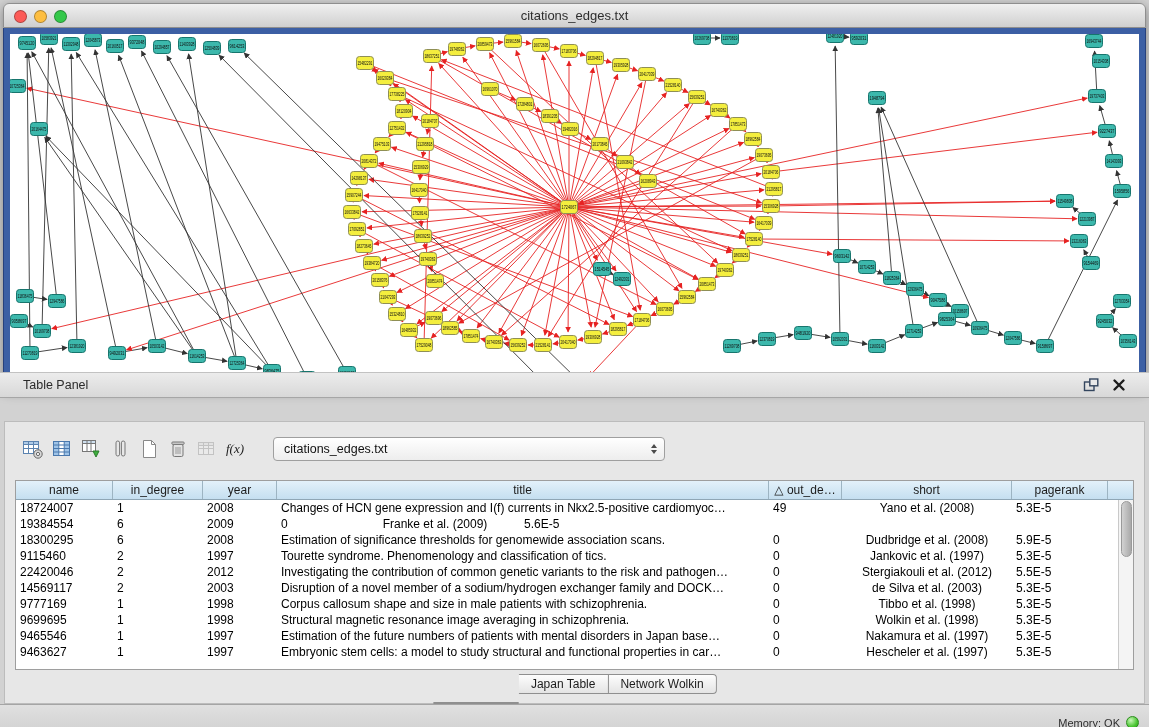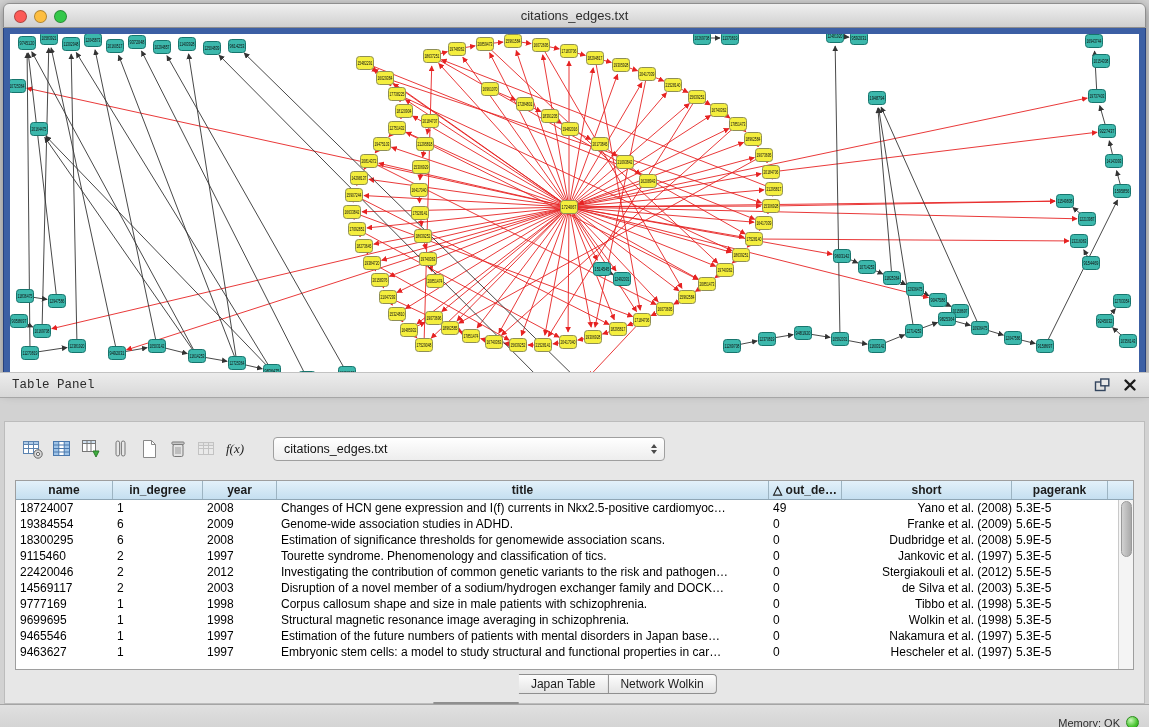--- a/index.html
+++ b/index.html
@@ -9,45 +9,45 @@
   
   .net-window{position:absolute;top:3px;left:3px;right:3px;height:386px;border-radius:6px 6px 4px 4px;box-shadow:0 3px 12px rgba(0,0,0,.4);}
   .titlebar{height:25px;background:linear-gradient(#f0f0f0,#cfcfcf);border:1px solid #8e8e8e;border-radius:6px 6px 0 0;position:relative;}
   .lights{position:absolute;left:10px;top:6px;display:flex;gap:7px;}
   .light{width:13px;height:13px;border-radius:50%;border:1px solid rgba(0,0,0,.3);}
   .win-title{text-align:center;line-height:24px;font-size:13px;color:#2e2e2e;}
   .net-frame{position:absolute;top:25px;left:0;right:0;bottom:0;background:#3c5fa4;border:1px solid #26407c;border-top:none;padding:6px;border-radius:0 0 4px 4px;}
   svg.net-canvas{display:block;width:100%;height:100%;background:#fff;}
 
   
-  .panel-header{position:absolute;top:372px;left:0;width:100%;height:26px;background:linear-gradient(#ececec,#d8d8d8);border-top:1px solid #c2c2c2;border-bottom:1px solid #a6a6a6;display:flex;align-items:center;padding:0 12px;font-family:Liberation Mono, monospace;}
+  .panel-header{position:absolute;top:372px;left:0;width:100%;height:26px;background:linear-gradient(#ececec,#d8d8d8);border-top:1px solid #c2c2c2;border-bottom:1px solid #a6a6a6;display:flex;align-items:center;padding:0 23px;}
   .panel-title{font-size:12.5px;color:#2b2b2b;}
   .panel-actions{margin-left:auto;display:flex;gap:13px;align-items:center;}
   .panel-actions .pa{display:inline-flex;}
 
   
   .panel-body{position:absolute;top:421px;left:4px;right:4px;height:283px;background:#e7e7e7;border:1px solid #bcbcbc;}
   .toolbar{position:absolute;top:12px;left:14px;right:14px;height:30px;display:flex;align-items:center;gap:2px;}
   .tb-icon{display:inline-flex;align-items:center;justify-content:center;width:27px;height:27px;}
   .dropdown{position:relative;margin-left:22px;width:392px;height:24px;background:linear-gradient(#ffffff,#ededed);border:1px solid #9f9f9f;border-radius:4px;}
   .dd-label{line-height:22px;padding-left:10px;font-size:12.5px;color:#111;}
   .dd-arrows{position:absolute;right:7px;top:50%;transform:translateY(-50%);display:flex;flex-direction:column;gap:2px;}
   .dd-arrows i{display:block;width:0;height:0;border-left:3.5px solid transparent;border-right:3.5px solid transparent;}
   .dd-arrows i.up{border-bottom:4.5px solid #4a4a4a;}
   .dd-arrows i.down{border-top:4.5px solid #4a4a4a;}
 
   
   .table-wrap{position:absolute;top:58px;left:10px;right:10px;height:190px;background:#fff;border:1px solid #9e9e9e;}
   .thead{display:flex;height:19px;background:linear-gradient(#e3f1fa,#c5dff0);border-bottom:1px solid #8fa6b5;}
-  .th{font-size:12px;color:#1c1c1c;text-align:center;line-height:18px;border-right:1px solid #9db4c2;overflow:hidden;white-space:nowrap;font-weight:bold;}
+  .th{font-size:12px;color:#1c1c1c;text-align:center;line-height:18px;border-right:1px solid #9db4c2;overflow:hidden;white-space:nowrap;}
   .th.fill{flex:1;border-right:none;}
   .tbody{position:absolute;top:19px;left:0;right:15px;bottom:0;overflow:hidden;}
   .tr{display:flex;height:16px;}
   .td{font-size:12px;color:#000;line-height:16px;white-space:nowrap;overflow:hidden;padding-left:4px;}
-  .td.al-center{text-align:right;padding-left:0;}
+  .td.al-center{text-align:center;padding-left:0;}
   .c0{width:97px}.c1{width:90px}.c2{width:74px}.c3{width:492px}.c4{width:73px}.c5{width:170px}.c6{width:96px}
   .vscroll{position:absolute;top:19px;right:0;bottom:0;width:15px;background:#f4f4f4;border-left:1px solid #c9c9c9;}
   .vthumb{position:absolute;top:1px;left:1.5px;width:11px;height:56px;border-radius:6px;background:linear-gradient(90deg,#d2d2d2,#a9a9a9);border:1px solid #9a9a9a;}
 
   
   .tabs{position:absolute;bottom:9px;left:50%;transform:translateX(-50%);display:flex;height:20px;}
   .tab{font-size:12px;line-height:18px;padding:0 12px;border:1px solid #8f8f8f;border-left:none;background:linear-gradient(#fdfdfd,#e4e4e4);color:#1c1c1c;white-space:nowrap;}
   .tab:first-child{border-left:1px solid #8f8f8f;border-radius:4px 0 0 4px;margin-top:28px;}
   .tab:last-child{border-radius:0 4px 4px 0;}
   .tab.active{background:linear-gradient(#7e7e7e,#5e5e5e);color:#fff;}
@@ -936,21 +936,20 @@
           <div class="td c2">2008</div>
           <div class="td c3">Changes of HCN gene expression and I(f) currents in Nkx2.5-positive cardiomyoc…</div>
           <div class="td c4">49</div>
           <div class="td c5 al-center">Yano et al. (2008)</div>
           <div class="td c6">5.3E-5</div>
         </div>
         <div class="tr">
           <div class="td c0">19384554</div>
           <div class="td c1">6</div>
           <div class="td c2">2009</div>
-          <div class="td c3">Genome-wide association studies in ADHD.</div>
           <div class="td c4">0</div>
           <div class="td c5 al-center">Franke et al. (2009)</div>
           <div class="td c6">5.6E-5</div>
         </div>
         <div class="tr">
           <div class="td c0">18300295</div>
           <div class="td c1">6</div>
           <div class="td c2">2008</div>
           <div class="td c3">Estimation of significance thresholds for genomewide association scans.</div>
           <div class="td c4">0</div>

